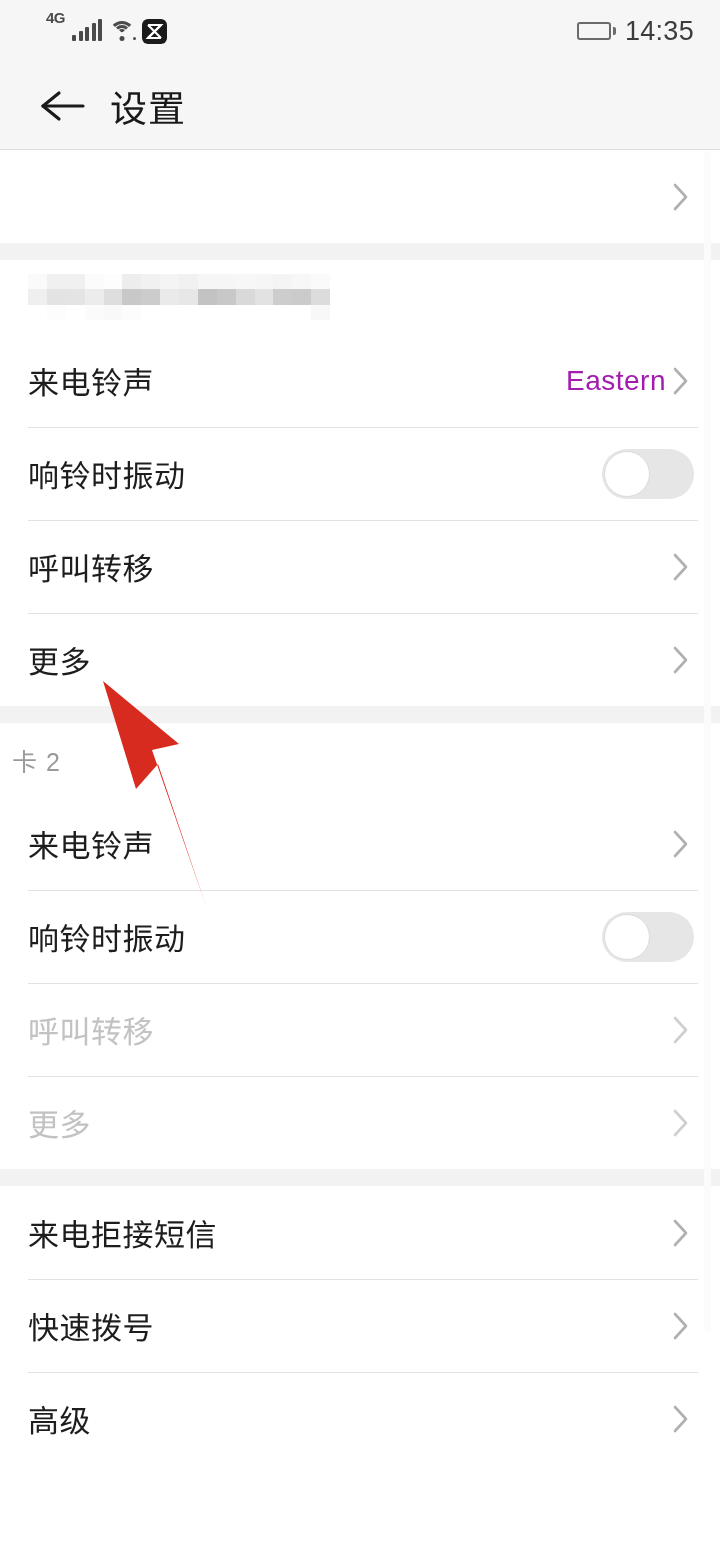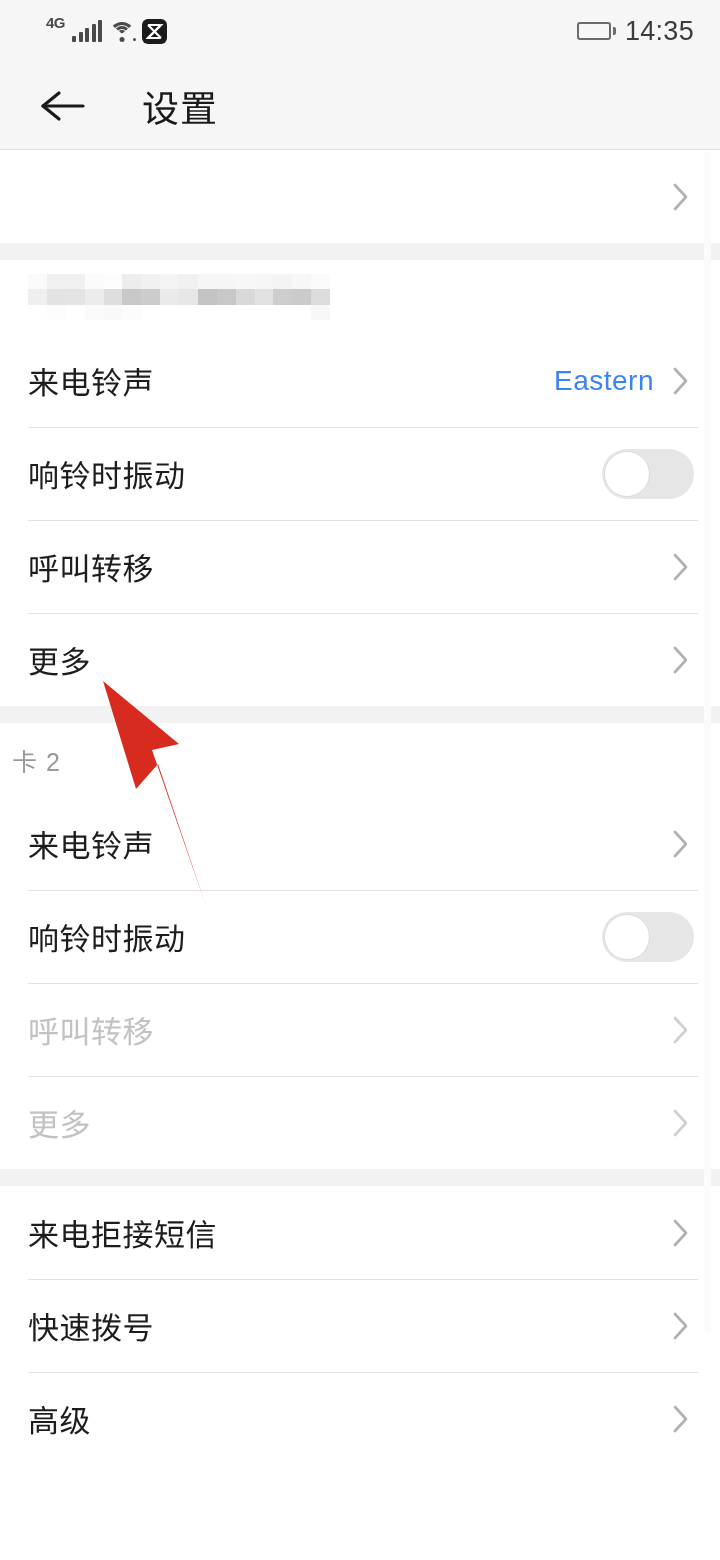--- a/index.html
+++ b/index.html
@@ -10,21 +10,21 @@
     overflow:hidden;
   }
   #screen { position:relative; width:720px; height:1560px; background:#ffffff; }
 
   
   .statusbar{
     position:relative; height:62px; background:#f6f6f6;
     display:flex; align-items:center; justify-content:space-between;
     padding:0 26px 0 46px;
   }
-  .sb-left{ display:flex; align-items:center; gap:7px; }
+  .sb-left{ display:flex; align-items:flex-start; gap:7px; }
   .sb-right{ display:flex; align-items:center; gap:9px; }
 
   .net-label{ font-size:15px; color:#4a4a4a; font-weight:600; line-height:1;
               position:relative; top:-9px; letter-spacing:-0.5px; }
   .sig-bars{ display:flex; align-items:flex-end; gap:2.5px; height:22px; }
   .sig-bars i{ display:block; width:4px; background:#4a4a4a; border-radius:1px; }
   .sig-bars i:nth-child(1){ height:6px; }
   .sig-bars i:nth-child(2){ height:10px; }
   .sig-bars i:nth-child(3){ height:14px; }
   .sig-bars i:nth-child(4){ height:18px; }
@@ -50,42 +50,42 @@
   .battery{ display:flex; align-items:center; }
   .battery .body{ width:34px; height:18px; border:2px solid #6b6b6b;
                   border-radius:3px; padding:2px; }
   .battery .fill{ height:100%; width:58%; background:#6b6b6b; border-radius:1px; }
   .battery .cap{ width:3px; height:8px; background:#6b6b6b; margin-left:2px;
                  border-radius:0 2px 2px 0; }
   .clock{ font-size:27px; color:#3c3c3c; line-height:1; letter-spacing:0.3px; }
 
   
   .titlebar{ height:88px; background:#f6f6f6; display:flex; align-items:center;
-             padding-left:34px; border-bottom:1px solid #dcdcdc;gap:32px; }
+             padding-left:34px; border-bottom:1px solid #dcdcdc; }
   .back-btn{ width:56px; height:56px; display:flex; align-items:center;
              justify-content:center; cursor:pointer; }
   .back-btn svg{ display:block; }
   .page-title{ font-size:37px; color:#1a1a1a; margin-left:20px; letter-spacing:1px; }
 
   
   .list{ background:#ffffff; }
   .gap{ height:17px; background:#f2f2f2; }
 
   .group{ background:#ffffff; }
   .grp-head{ height:74px; display:flex; align-items:center; padding:0 12px;
              font-size:25px; color:#9a9a9a; letter-spacing:1px; }
 
   .row{ position:relative; height:93px; display:flex; align-items:center;
         padding:0 26px 0 28px; background:#fff; cursor:pointer; }
   .row + .row::before, .row-sep::before{
         content:""; position:absolute; left:28px; right:22px; top:0;
         height:1px; background:#e2e2e2; }
   .row .label{ font-size:31px; color:#1d1d1d; letter-spacing:0.5px; }
   .row .spacer{ flex:1; }
-  .row .value{ font-size:28px; color:#3b82f6; margin-right:14px; letter-spacing:0.5px;text-align:center; }
+  .row .value{ font-size:28px; color:#a21caf; margin-right:2px; letter-spacing:0.5px;text-align:center; }
   .row.disabled .label{ color:#c2c2c2; }
   .row.disabled .chev svg path{ stroke:#cfcfcf; }
 
   .chev{ width:26px; height:30px; display:flex; align-items:center; justify-content:center; }
   .chev svg{ display:block; }
 
   .switch{ width:92px; height:50px; border-radius:25px; background:#e6e6e6;
            position:relative; cursor:pointer; flex-shrink:0; }
   .switch .knob{ position:absolute; top:2px; left:2px; width:46px; height:46px;
                  border-radius:50%; background:#ffffff;

